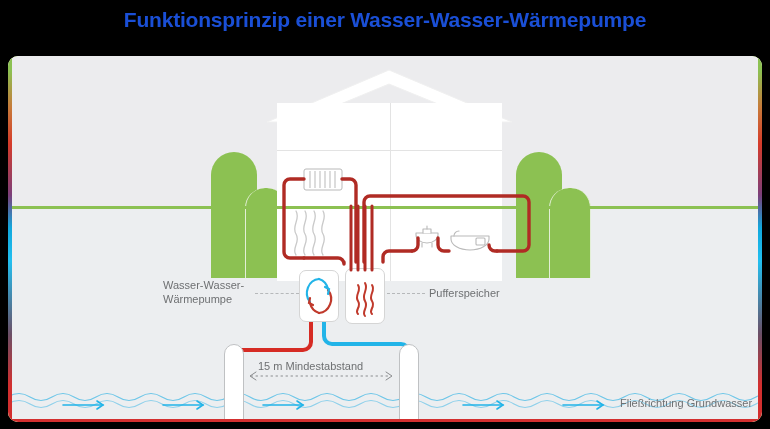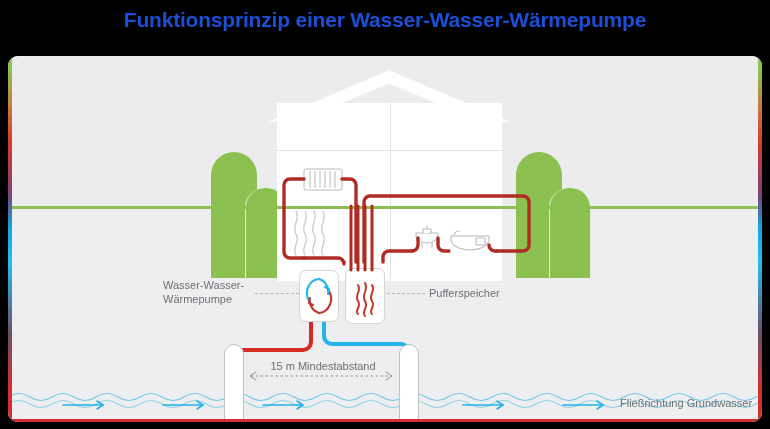--- a/index.html
+++ b/index.html
@@ -66,21 +66,21 @@
   
   .well{position:absolute;z-index:18;}
   .well-shell{position:absolute;left:0;top:0;width:20px;height:105px;
     border:1px solid #bfc1c3;border-radius:10px 10px 0 0;background:#fff;box-sizing:border-box;}
   .well-fill{position:absolute;left:3px;top:14px;width:14px;bottom:0;}
   .well.red{left:216px;top:288px;}
   .well.red .well-fill{background:#d62b24;}
   .well.blue{left:391px;top:288px;}
   .well.blue .well-fill{background:#22b4e8;}
 
-  .dist-text{position:absolute;left:250px;top:304px;width:130px;text-align:center;
+  .dist-text{position:absolute;left:250px;top:304px;width:130px;
     color:#6e7072;font-size:11px;z-index:26;white-space:nowrap;}
 
   .flow-lbl{position:absolute;left:600px;top:341px;color:#6e7072;font-size:11px;z-index:26;white-space:nowrap;margin-left:12px;}
 
   svg{position:absolute;left:0;top:0;overflow:visible;}
   .pipes{z-index:14;}
   .pipes-front{z-index:30;}
   .water{z-index:10;}
 </style>
 </head>

